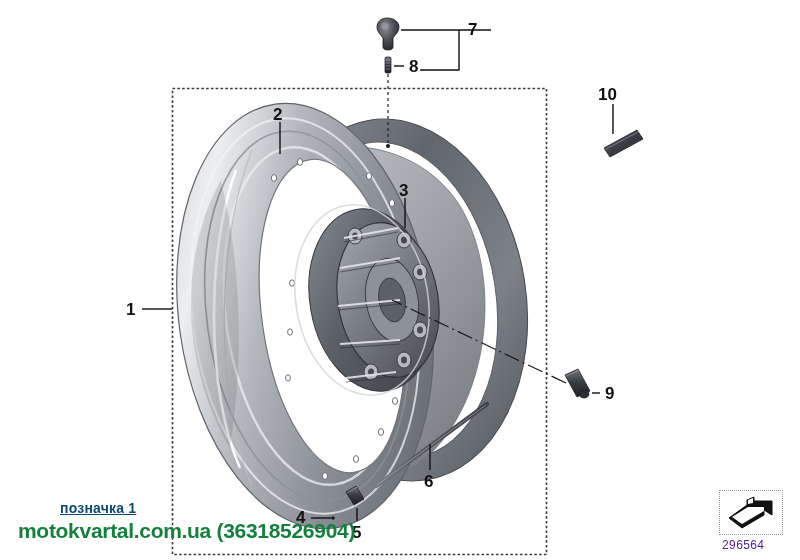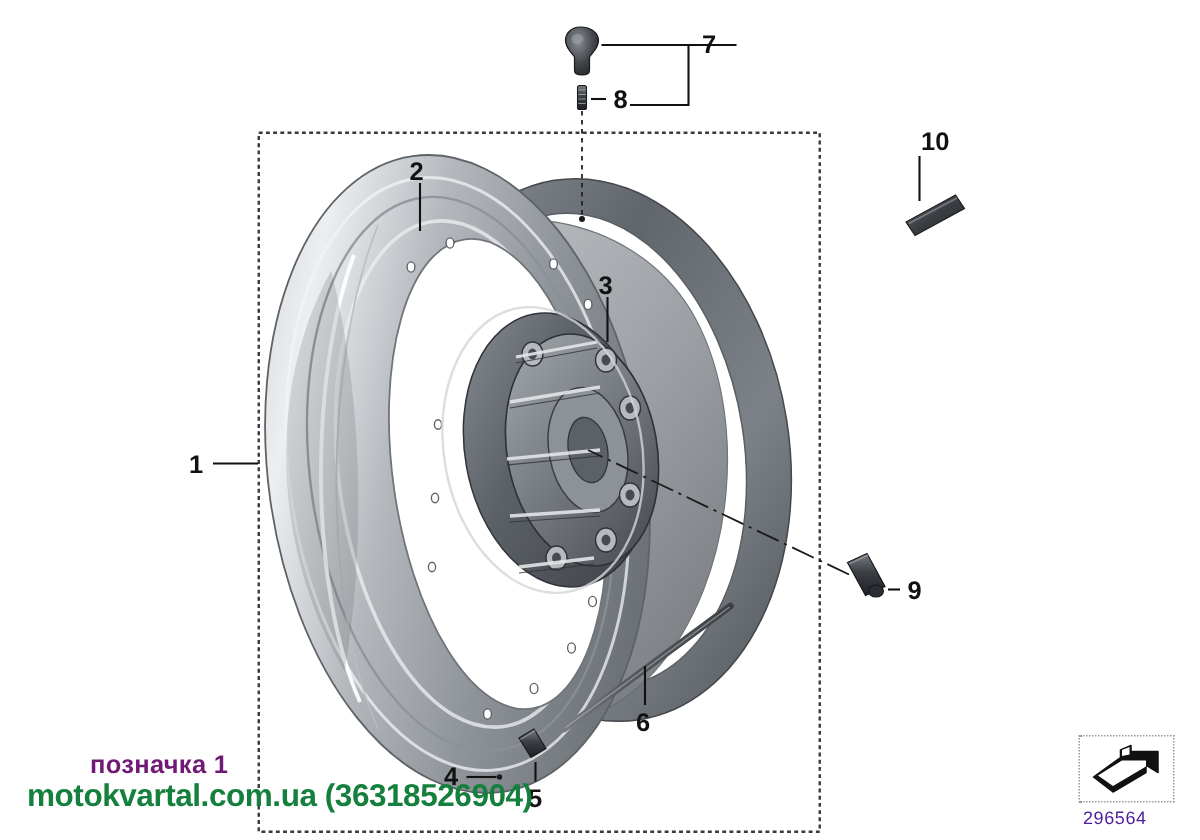--- a/index.html
+++ b/index.html
@@ -33,24 +33,25 @@
     font-size: 17px;
     color: #111111;
     line-height: 1;
     white-space: nowrap;
     user-select: none;
   }
   .wm-blue {
     position: absolute;
     font-family: "Liberation Sans", sans-serif;
     font-weight: bold;
-    font-size: 17px;
-    color: #701a75;
+    font-size: 14px;
+    color: #0c4a6e;
     white-space: nowrap;
     letter-spacing: 0.2px;
+    text-decoration: underline;
   }
   .wm-gray {
     position: absolute;
     font-family: "Liberation Sans", sans-serif;
     font-weight: bold;
     font-size: 21px;
     color: #15803d;
     white-space: nowrap;
     letter-spacing: -0.3px;
   }
@@ -302,21 +303,21 @@
 
   <div class="callout" style="left:126px; top:301px;">1</div>
   <div class="callout" style="left:273px; top:106px;">2</div>
   <div class="callout" style="left:399px; top:182px;">3</div>
   <div class="callout" style="left:296px; top:509px;">4</div>
   <div class="callout" style="left:352px; top:524px;">5</div>
   <div class="callout" style="left:424px; top:473px;">6</div>
   <div class="callout" style="left:468px; top:21px;">7</div>
   <div class="callout" style="left:409px; top:58px;">8</div>
   <div class="callout" style="left:605px; top:385px;">9</div>
-  <div class="callout" style="left:598px; top:86px;margin-left:16px;">10</div>
+  <div class="callout" style="left:598px; top:86px;">10</div>
 
   <div class="wm-blue" style="left:60px; top:500px;">позначка 1</div>
   <div class="wm-gray" style="left:18px; top:519px;">motokvartal.com.ua (36318526904)</div>
 
   <div id="orientation-box">
     <svg width="62" height="43" viewBox="0 0 62 43">
       <path d="M 9 27 L 27 14 L 27 9 L 34 6 L 34 10 L 52 10 L 52 24 L 44 19 L 44 24 L 22 37 Z" fill="#111111" stroke="#111111" stroke-width="1" stroke-linejoin="round"></path>
       <path d="M 12 26 L 28 16 L 44 16 L 44 20 L 22 33 Z" fill="#ffffff"></path>
       <path d="M 28 13 L 28 9 L 33 7 L 33 12 Z" fill="#ffffff"></path>
       <path d="M 46 11 L 51 11 L 51 22" fill="none" stroke="#111111" stroke-width="2"></path>

